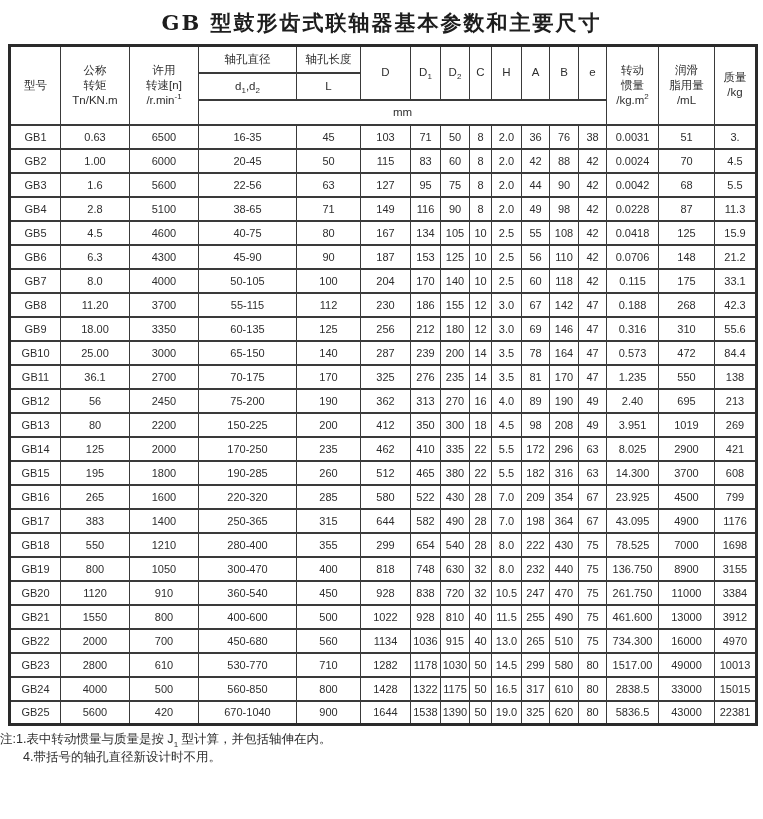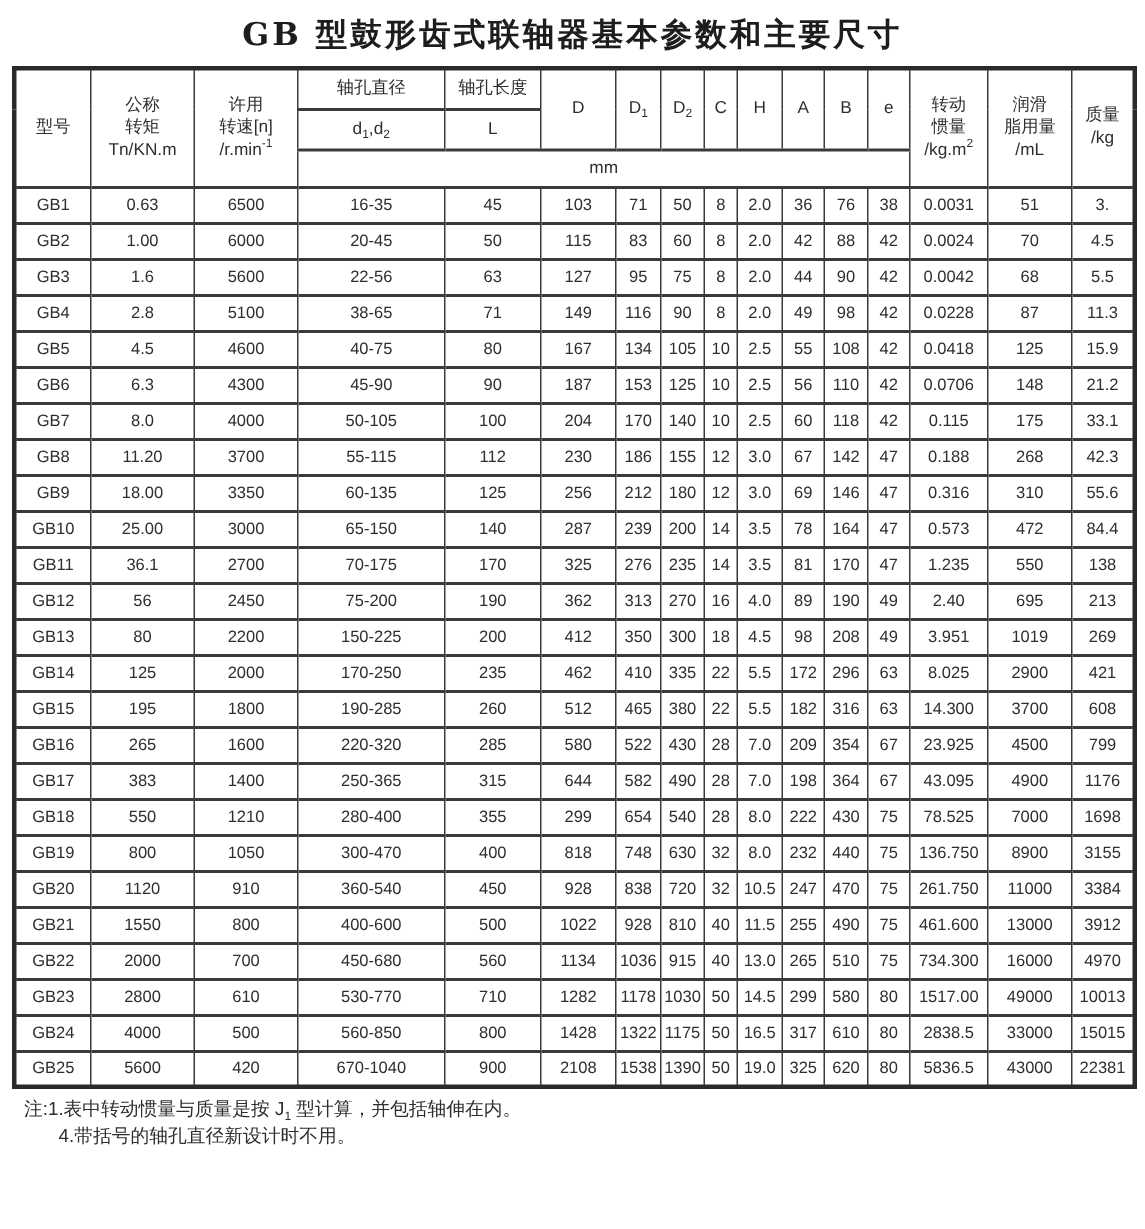--- a/index.html
+++ b/index.html
@@ -58,21 +58,21 @@
     font-size: 8px;
     vertical-align: super;
     line-height: 0;
   }
   .spec-table sub {
     font-size: 8px;
     vertical-align: sub;
     line-height: 0;
   }
   .notes {
-    margin: 5px 0 0 16px;
+    margin: 5px 0 0 0;
     font-size: 12.5px;
     line-height: 1.42;
     color: #2e2e2e;
   }
   .note-line { white-space: nowrap; }
   .note-line.indent { padding-left: 23px; }
   .notes sub { font-size: 8px; vertical-align: sub; line-height: 0; }
 </style>
 </head>
 <body>
@@ -580,21 +580,21 @@
           <td>2838.5</td>
           <td>33000</td>
           <td>15015</td>
         </tr>
         <tr>
           <td>GB25</td>
           <td>5600</td>
           <td>420</td>
           <td>670-1040</td>
           <td>900</td>
-          <td>2108</td>
+          <td>1644</td>
           <td>1538</td>
           <td>1390</td>
           <td>50</td>
           <td>19.0</td>
           <td>325</td>
           <td>620</td>
           <td>80</td>
           <td>5836.5</td>
           <td>43000</td>
           <td>22381</td>

